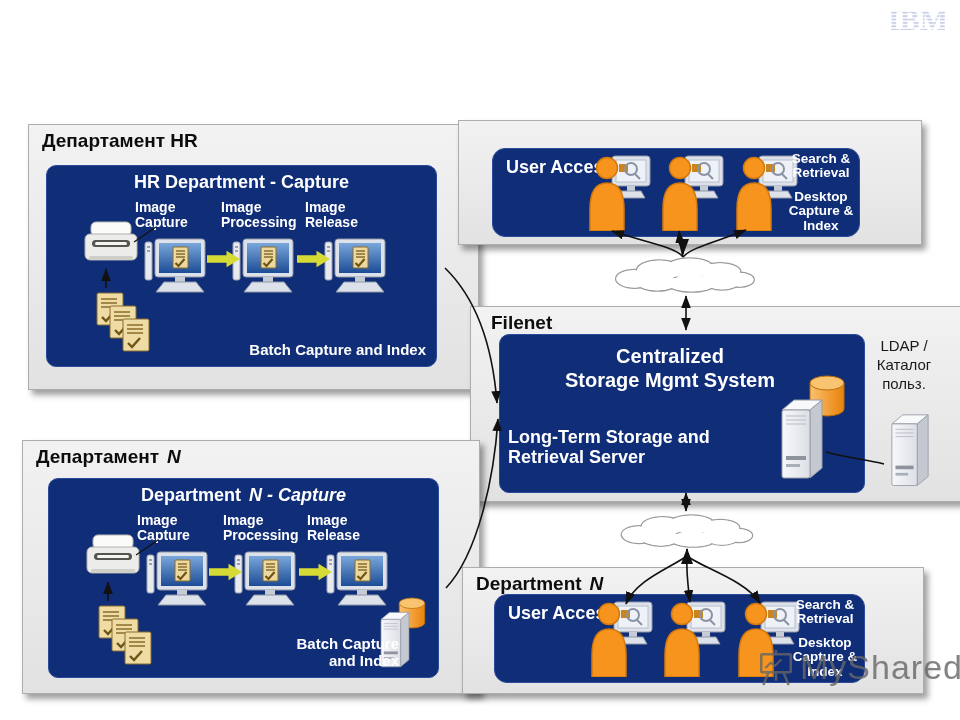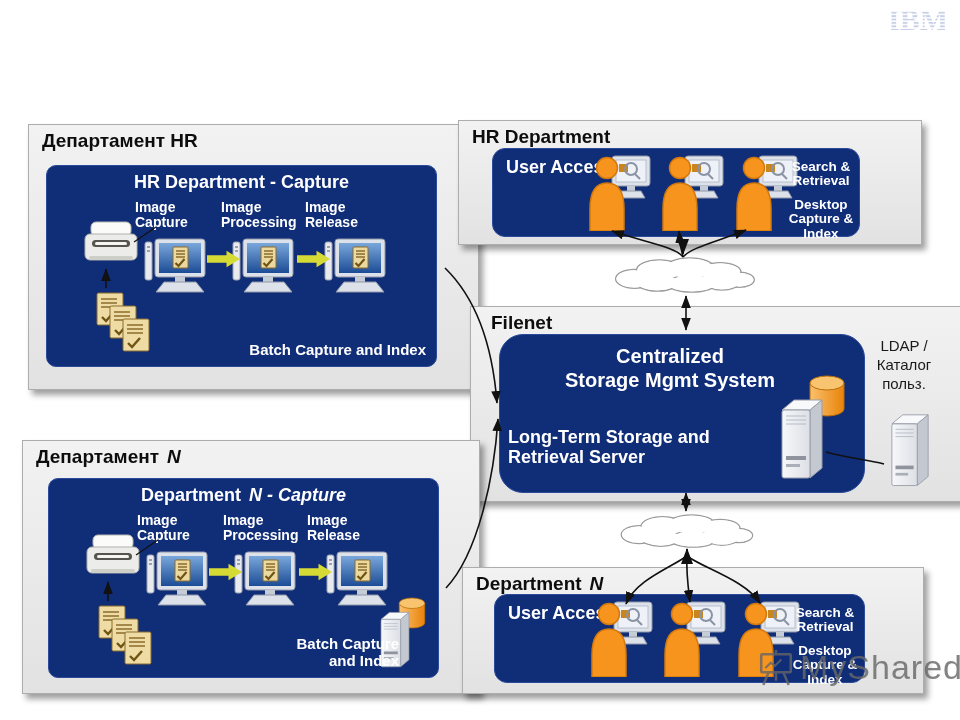--- a/index.html
+++ b/index.html
@@ -14,21 +14,21 @@
   .w{color:#fff;font-weight:bold;}
   .pre{white-space:pre-line;}
   .em{font-style:italic;margin-left:8px;}
   .em:empty{margin-left:0;display:none;}
   .cap-title{position:absolute;left:0;right:0;top:6px;text-align:center;font-size:18px;}
   .step{position:absolute;top:34px;width:96px;text-align:left;font-size:14px;line-height:1.1;}
   .icon{position:absolute;}
   .footer-one{position:absolute;right:10px;bottom:8px;font-size:15px;}
   .footer-two{position:absolute;left:180px;bottom:8px;width:170px;text-align:right;font-size:15px;line-height:1.15;}
   .ua{position:absolute;left:13px;top:8px;font-size:18px;}
-  .side-txt{position:absolute;text-align:center;font-size:13.5px;line-height:1.07;margin-top:8px;}
+  .side-txt{position:absolute;text-align:center;font-size:13.5px;line-height:1.07;}
   .fn-title{position:absolute;left:8px;top:10px;width:324px;text-align:center;font-size:20px;line-height:1.18;}
   .fn-sub{position:absolute;left:8px;top:92px;width:324px;text-align:left;font-size:18px;line-height:1.12;}
   .ldap-txt{position:absolute;left:400px;top:30px;width:66px;text-align:center;font-size:15px;
             line-height:1.25;color:#1a1a1a;}
   .overlay{position:absolute;left:0;top:0;z-index:5;pointer-events:none;}
   .wm{position:absolute;left:757px;top:649px;z-index:9;display:flex;align-items:flex-start;}
   .wm-text{font-size:34px;color:rgba(104,104,104,0.82);letter-spacing:1px;margin-left:5px;line-height:1.1;}
 </style>
 </head>
 <body>
@@ -194,23 +194,20 @@
           <use href="#sym-yarrow"></use>
         </svg>
       <svg class="icon" style="left:49px;top:126px" width="56" height="62">
           <use href="#sym-docs"></use>
         </svg>
       <div class="footer-one w">Batch Capture and Index</div>
     </div>
   </div>
 
   <div class="gbox" style="left:458px;top:120px;width:430px;height:123px">
-    <div class="glabel">
-      <span>HR Department</span>
-    </div>
     <div class="bbox" style="left:33px;top:27px;width:366px;height:87px;border-radius:13px">
       <div class="ua w">User Access</div>
       <svg class="icon" style="left:95px;top:6px" width="64" height="76">
           <use href="#sym-person-pc"></use>
         </svg>
       <svg class="icon" style="left:168px;top:6px" width="64" height="76">
           <use href="#sym-person-pc"></use>
         </svg>
       <svg class="icon" style="left:242px;top:6px" width="64" height="76">
           <use href="#sym-person-pc"></use>
@@ -220,21 +217,21 @@
       <div class="side-txt w pre" style="left:292px;top:41px;width:72px">Desktop
 Capture &amp;
 Index</div>
     </div>
   </div>
 
   <div class="gbox" style="left:470px;top:306px;width:470px;height:194px">
     <div class="glabel" style="left:20px">
       <span>Filenet</span>
     </div>
-    <div class="bbox" style="left:28px;top:27px;width:364px;height:157px;border-radius:24px">
+    <div class="bbox" style="left:28px;top:27px;width:364px;height:157px;border-radius:10px">
       <div class="fn-title w pre">Centralized
 Storage Mgmt System</div>
       <div class="fn-sub   w pre">Long-Term Storage and
 Retrieval Server</div>
       <svg class="icon" style="left:306px;top:40px" width="42" height="42">
           <use href="#sym-db"></use>
         </svg>
       <svg class="icon" style="left:277px;top:62px" width="50" height="88">
           <use href="#sym-server"></use>
         </svg>

